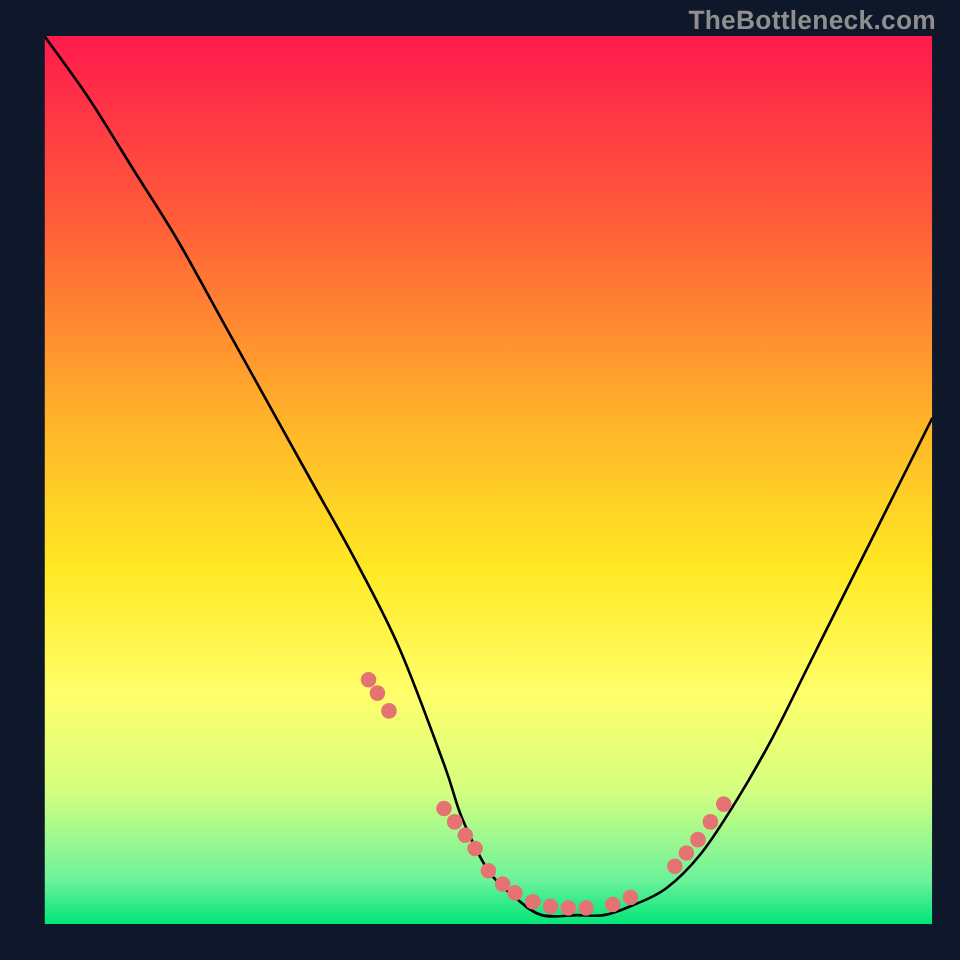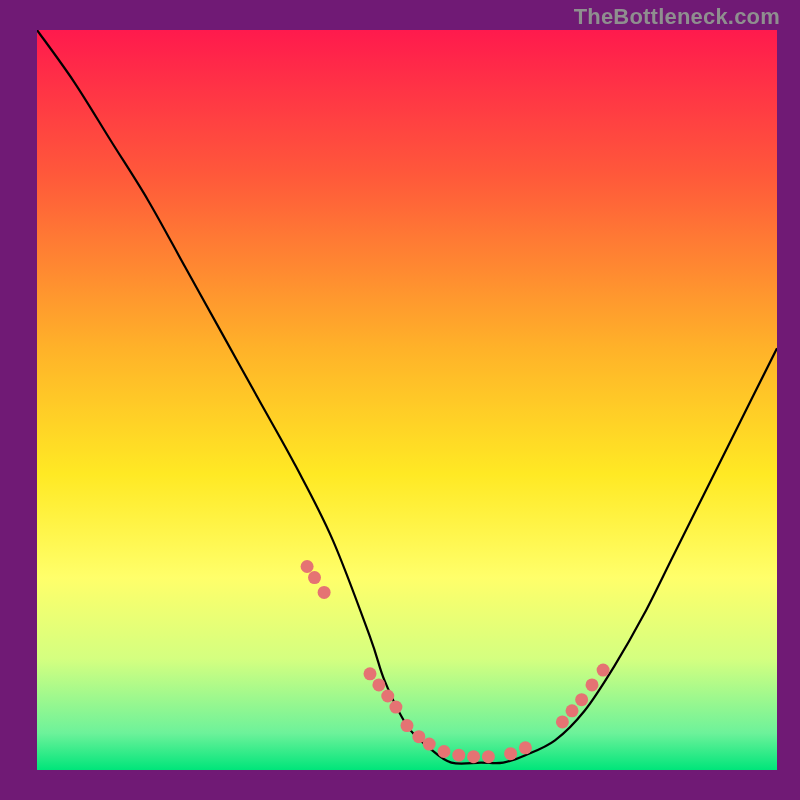--- a/index.html
+++ b/index.html
@@ -9,21 +9,21 @@
     height: 800px;
     background: #000;
     overflow: hidden;
   }
   .frame {
     position: absolute;
     left: 0;
     top: 0;
     width: 800px;
     height: 800px;
-    background: #701a75;
+    background: #0f172a;
     text-align: center;
   }
   .plot {
     position: absolute;
     left: 37px;
     top: 30px;
     width: 740px;
     height: 740px;
     overflow: hidden;
   }

